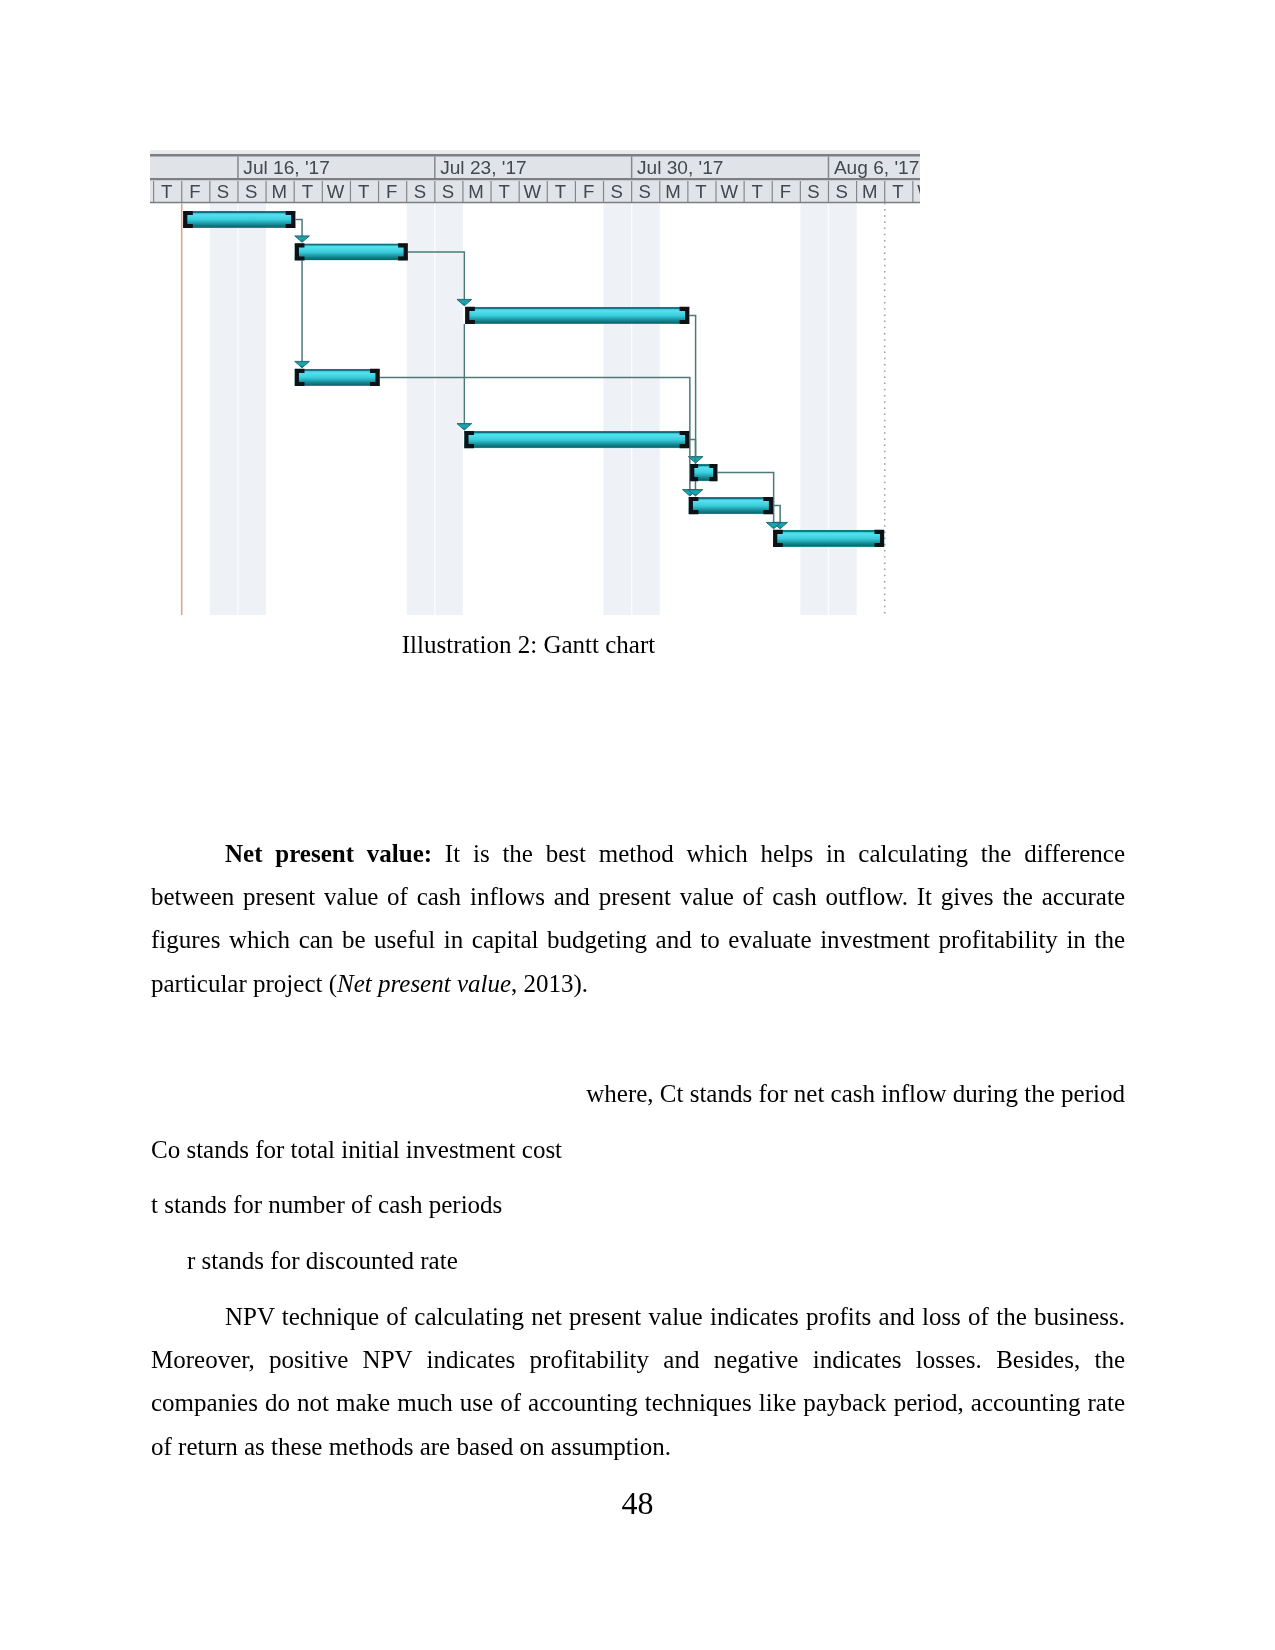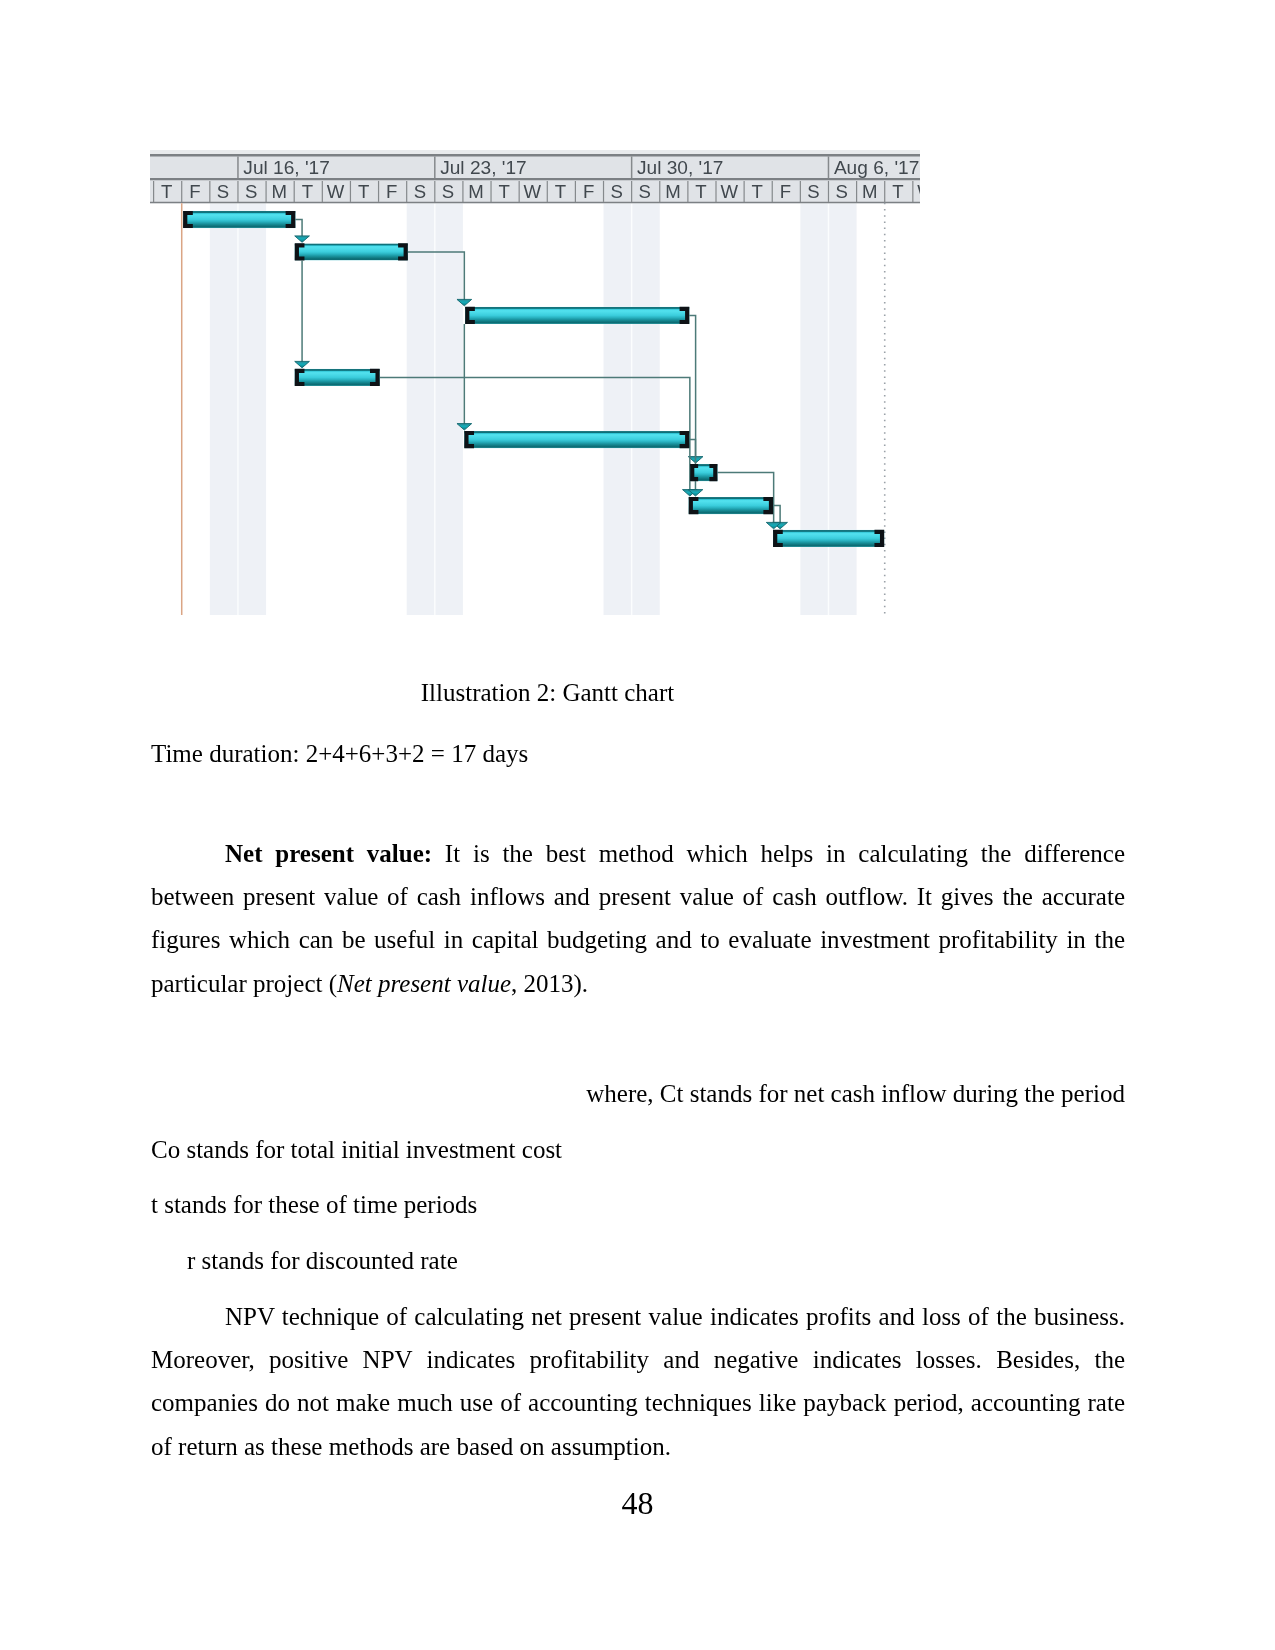--- a/index.html
+++ b/index.html
@@ -197,29 +197,28 @@
           </g>
           <g>
             <rect x="625.08" y="381.80" width="111.07" height="17.20" fill="url(#barGrad)"></rect>
             <path d="M625.08 381.80 h9.70 v4.1 h-5.50 v9.00 h5.50 v4.1 h-9.70 Z" fill="#0e1216"></path>
             <path d="M736.16 381.80 h-9.70 v4.1 h5.50 v9.00 h-5.50 v4.1 h9.70 Z" fill="#0e1216"></path>
           </g>
         </g>
       </svg>
   </div>
 
-  <div class="txt center" style="top:623px;left:162px;width:771px;margin-top:48px;">Illustration 2: Gantt chart</div>
-
-
-  <div class="txt" style="top:732px;">Time duration: 2+4+6+3+2 = 17 days</div>
+  <div class="txt center" style="top:623px;left:143px;width:771px;">Illustration 2: Gantt chart</div>
+
+
 
 
   <div class="txt just indent" style="top:832px;"><b>Net present value:</b><span> It is the best method which helps in calculating the difference between present value of cash inflows and present value of cash outflow. It gives the accurate figures which can be useful in capital budgeting and to evaluate investment profitability in the particular project (</span><i>Net present value</i><span>, 2013).</span></div>
 
   <div class="txt" style="top:1072px;text-align:right;">where, Ct stands for net cash inflow during the period</div>
   <div class="txt" style="top:1128px;">Co stands for total initial investment cost</div>
-  <div class="txt" style="top:1182.5px;">t stands for these of time periods</div>
+  <div class="txt" style="top:1182.5px;">t stands for number of cash periods</div>
   <div class="txt" style="top:1239px;margin-left:36px;">r stands for discounted rate</div>
 
   <div class="txt just indent" style="top:1295px;">NPV technique of calculating net present value indicates profits and loss of the business. Moreover, positive NPV indicates profitability and negative indicates losses. Besides, the companies do not make much use of accounting techniques like payback period, accounting rate of return as these methods are based on assumption.</div>
 
   <div class="pageno" style="top:1490.5px;">48</div>
 </div>
 
 </body></html>

